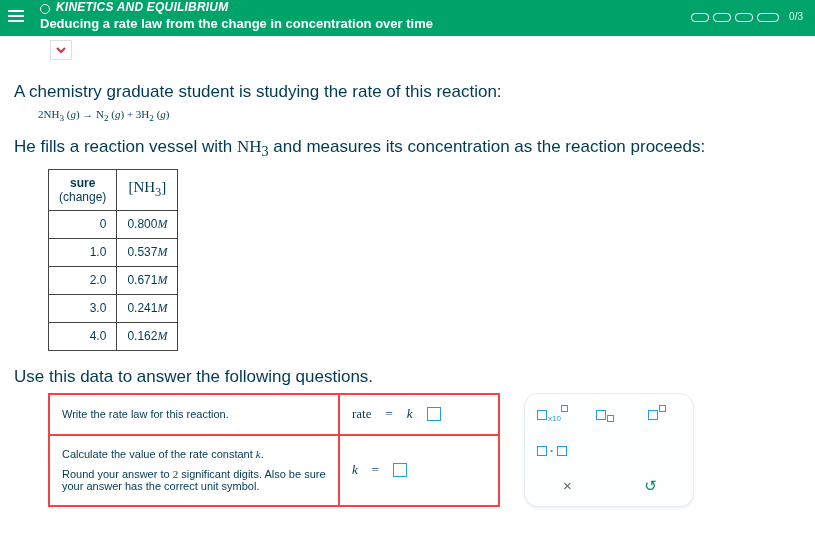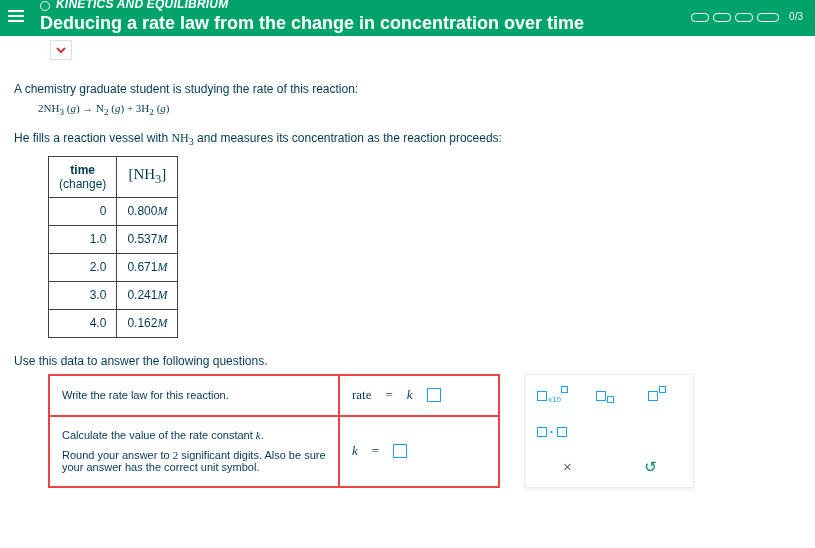--- a/index.html
+++ b/index.html
@@ -3,44 +3,44 @@
 <meta charset="utf-8">
 <style>
   * { box-sizing: border-box; margin: 0; padding: 0; }
   body { font-family: Arial, Helvetica, sans-serif; font-size: 12px; color: #003a52; background: #fff; width: 815px; }
   .topbar { background: #00a36a; color: #fff; display: flex; align-items: center; padding: 2px 12px 6px 8px; height: 36px; }
   .hamburger { width: 22px; height: 22px; display: flex; flex-direction: column; justify-content: center; gap: 3px; cursor: pointer; margin-right: 10px; }
   .hamburger span { display: block; height: 2px; background: #fff; width: 16px; }
   .titleblock { display: flex; flex-direction: column; line-height: 1.2; }
   .path-row { display: flex; align-items: flex-end; gap: 6px; font-size: 12px; font-weight: bold; letter-spacing: 0.2px; font-style: italic; }
   .circle-icon { width: 10px; height: 10px; border: 1.5px solid #fff; border-radius: 50%; }
-  .lesson-title { font-size: 18px; font-weight: bold; margin-top: 2px; }
+  .lesson-title { font-size: 13px; font-weight: bold; margin-top: 2px; }
   .progress-group { margin-left: auto; display: flex; align-items: flex-end; gap: 4px; }
   .seg { width: 18px; height: 9px; border: 1.5px solid #fff; border-radius: 4px; }
   .seg.wide { width: 22px; }
   .counter { color: #e8f6ef; font-size: 10px; margin-left: 6px; }
   .dropdown-toggle { margin-left: 50px; margin-top: 4px; width: 22px; height: 20px; border: 1px solid #d7e1e6; background: #fff; display: flex; align-items: center; justify-content: center; cursor: pointer; }
   .dropdown-toggle svg { width: 12px; height: 12px; }
   .content { padding: 10px 14px 20px 14px; color: #003a52; }
-  .intro { font-size: 12px; margin: 12px 0 6px 0; }
+  .intro { font-size: 17px; margin: 12px 0 6px 0; }
   .equation { font-family: "Times New Roman", serif; font-size: 11px; margin: 4px 0 14px 24px; }
   .nh3text { font-family: "Times New Roman", serif; }
   .datatable { border-collapse: collapse; margin: 8px 0 16px 34px; }
   .datatable td, .datatable th { border: 1px solid #444; padding: 6px 10px; font-size: 12px; text-align: right; font-weight: normal; }
   .datatable th { text-align: center; }
   .datatable td.conc { text-align: center; }
   .italM { font-style: italic; font-family: "Times New Roman", serif; }
   .qtable { border-collapse: collapse; margin-left: 34px; }
   .qtable td { border: 2px solid #ef4444; padding: 10px 12px; font-size: 11px; vertical-align: middle; }
   .qtable td.prompt { width: 290px; }
   .qtable td.answer { width: 160px; }
   .rate-expr { font-family: "Times New Roman", serif; font-size: 13px; display: flex; align-items: center; gap: 14px; }
   .ansbox { width: 14px; height: 14px; border: 1.5px solid #1ea0e6; display: inline-block; cursor: text; }
   .itk { font-style: italic; }
-  .palette { margin-left: 24px; width: 170px; border: 1px solid #e6ecef; border-radius: 0; padding: 10px 12px; background: #fcfeff; box-shadow: 0 2px 3px rgba(0,0,0,0.06); position: relative; }
+  .palette { margin-left: 24px; width: 170px; border: 1px solid #e6ecef; border-radius: 14px; padding: 10px 12px; background: #fcfeff; box-shadow: 0 2px 3px rgba(0,0,0,0.06); position: relative; }
   .pal-row { display: flex; gap: 22px; align-items: center; margin-bottom: 14px; }
   .pal-btn { width: 30px; height: 22px; display: flex; align-items: center; justify-content: center; cursor: pointer; color: #1ea0e6; font-size: 13px; position: relative; }
   .tiny-sq { width: 10px; height: 10px; border: 1.5px solid #1ea0e6; display: inline-block; }
   .tiny-sq.sup { width: 7px; height: 7px; position: relative; top: -6px; left: 1px; }
   .dotmul { font-weight: bold; }
   .pal-row.tools { justify-content: space-around; margin-top: 8px; margin-bottom: 0; }
   .tool { width: 20px; height: 20px; cursor: pointer; color: #666; display: flex; align-items: center; justify-content: center; font-size: 15px; }
   .flex { display: flex; }
 </style>
 </head>
@@ -78,21 +78,21 @@
   <p class="intro">A chemistry graduate student is studying the rate of this reaction:</p>
   <p class="equation">2NH<sub>3</sub> (<i>g</i>) → N<sub>2</sub> (<i>g</i>) + 3H<sub>2</sub> (<i>g</i>)</p>
   <p class="intro">
     <span>He fills a reaction vessel with </span><span class="nh3text">NH<sub>3</sub></span><span> and measures its concentration as the reaction proceeds:</span>
   </p>
 
   <table class="datatable">
     <tbody>
         <tr>
       <th>
-        <b>time</b><br>
+        <b>sure</b><br>
         <span>(change)</span>
       </th>
       <th><span class="nh3text" style="font-size:15px;">[NH<sub>3</sub>]</span></th>
     </tr>
     <tr>
           <td>0</td>
           <td class="conc"><span>0.800</span><span class="italM">M</span></td>
         </tr>
     <tr>
           <td>1.0</td>

